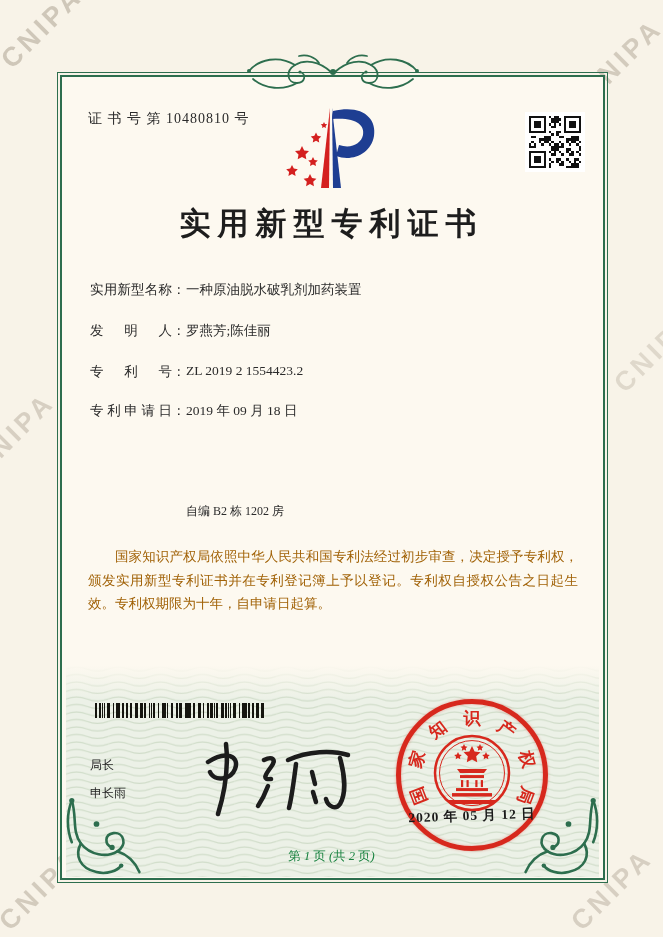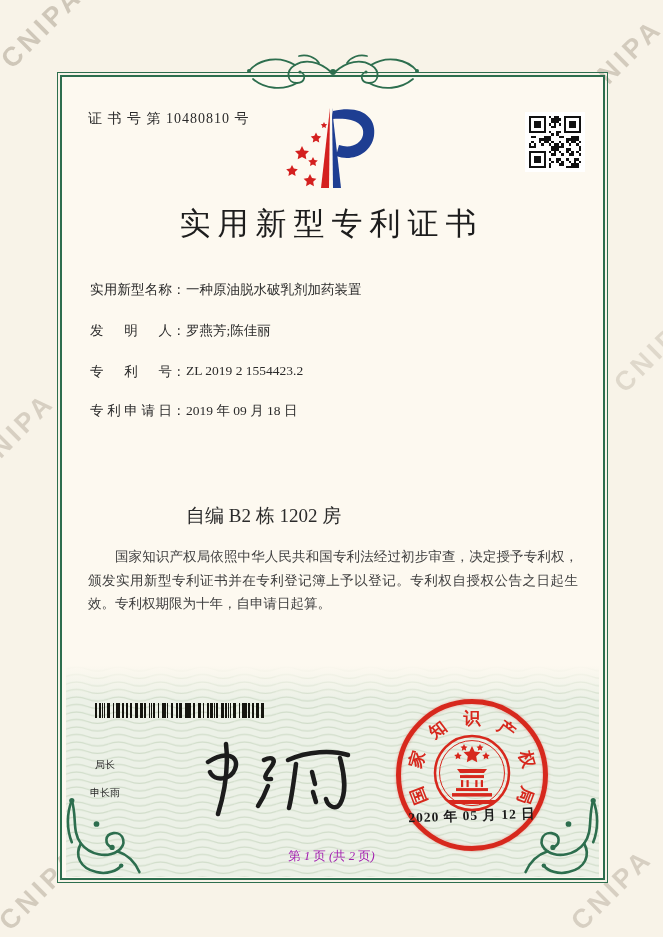--- a/index.html
+++ b/index.html
@@ -27,55 +27,55 @@
   .corner-flourish.left{left:2px;}
   .corner-flourish.right{right:2px;transform:scaleX(-1);}
   .top-ornament{position:absolute;left:50%;top:-24px;transform:translateX(-50%);}
 
   
   .cert-no{position:absolute;left:88px;top:110px;font-size:14px;letter-spacing:1px;color:#2b2b2b;text-align:center;}
   .logo{position:absolute;left:280px;top:102px;}
   .qr-box{position:absolute;left:525px;top:112px;width:60px;height:60px;background:#fff;}
   .qr-box svg{position:absolute;inset:4px;}
   .title{position:absolute;left:0;top:203px;width:663px;text-align:center;
-         font-size:31px;font-weight:normal;letter-spacing:7px;color:#1d1d1d;}
+         font-size:31px;font-weight:bold;letter-spacing:7px;color:#1d1d1d;}
 
   
   .field{position:absolute;left:90px;font-size:13.5px;color:#2b2b2b;white-space:nowrap;}
   .field .lab{display:inline-block;width:82px;text-align:justify;text-align-last:justify;vertical-align:top;}
   .field .colon{display:inline-block;width:14px;vertical-align:top;}
   .field .val{display:inline-block;vertical-align:top;}
-  .addr2{position:absolute;left:186px;top:503px;font-size:19px;color:#2b2b2b;}
+  .addr2{position:absolute;left:186px;top:503px;font-size:12px;color:#2b2b2b;}
   .grant-no-group{position:absolute;left:345px;top:0;}
 
   
   .body-text{position:absolute;left:88px;top:545px;width:490px;font-size:13.5px;
-             line-height:23.5px;color:#404040;text-align:justify;font-style:oblique 8deg;}
+             line-height:23.5px;color:#a16207;text-align:justify;font-style:oblique 8deg;}
   .body-text p{margin:0;text-indent:2em;}
 
   
   .barcode{position:absolute;left:95px;top:703px;width:170px;height:15px;
            background:
              repeating-linear-gradient(90deg,#15150f 0 1.5px,transparent 1.5px 4.5px),
              repeating-linear-gradient(90deg,#15150f 0 1px,transparent 1px 7px),
              repeating-linear-gradient(90deg,#15150f 0 2px,transparent 2px 11.5px);}
   .commissioner{position:absolute;left:90px;top:751px;font-family:"Liberation Sans","DejaVu Sans",sans-serif;
-                font-size:10px;color:#222;line-height:28px;text-align:center;}
+                font-size:12px;color:#222;line-height:28px;}
   .signature{position:absolute;left:192px;top:736px;}
 
   .seal{position:absolute;left:396px;top:699px;width:152px;height:152px;}
   .seal-ring-border{position:absolute;inset:0;border-radius:50%;border:5px solid #d7281d;
                     box-shadow:0 0 3px rgba(215,40,29,.35), inset 0 0 3px rgba(215,40,29,.35);}
   .seal-char{position:absolute;left:50%;top:50%;font-size:17px;font-weight:bold;color:#d7281d;}
   .seal-emblem{position:absolute;left:50%;top:50%;transform:translate(-50%,-52%);}
   .seal-date{position:absolute;left:50%;top:108px;transform:translateX(-50%) rotate(-2deg);
              font-size:13.5px;font-weight:bold;color:#1a1a1a;white-space:nowrap;letter-spacing:1px;}
 
   .page-info{position:absolute;left:0;top:848px;width:663px;text-align:center;
-             font-size:12.5px;color:#a21caf;font-style:oblique 6deg;}
+             font-size:12.5px;color:#15803d;font-style:oblique 6deg;}
   .cont-note{position:absolute;left:50%;top:891px;transform:translateX(-50%);
              background:#fefcf5;padding:4px 22px;font-size:13.5px;color:#2b2b2b;
              font-style:oblique 8deg;white-space:nowrap;}
 </style>
 </head>
 <body>
 
 <div class="page">
 
   <span class="wm" style="left:42px;top:28px;opacity:.5">CNIPA</span>

